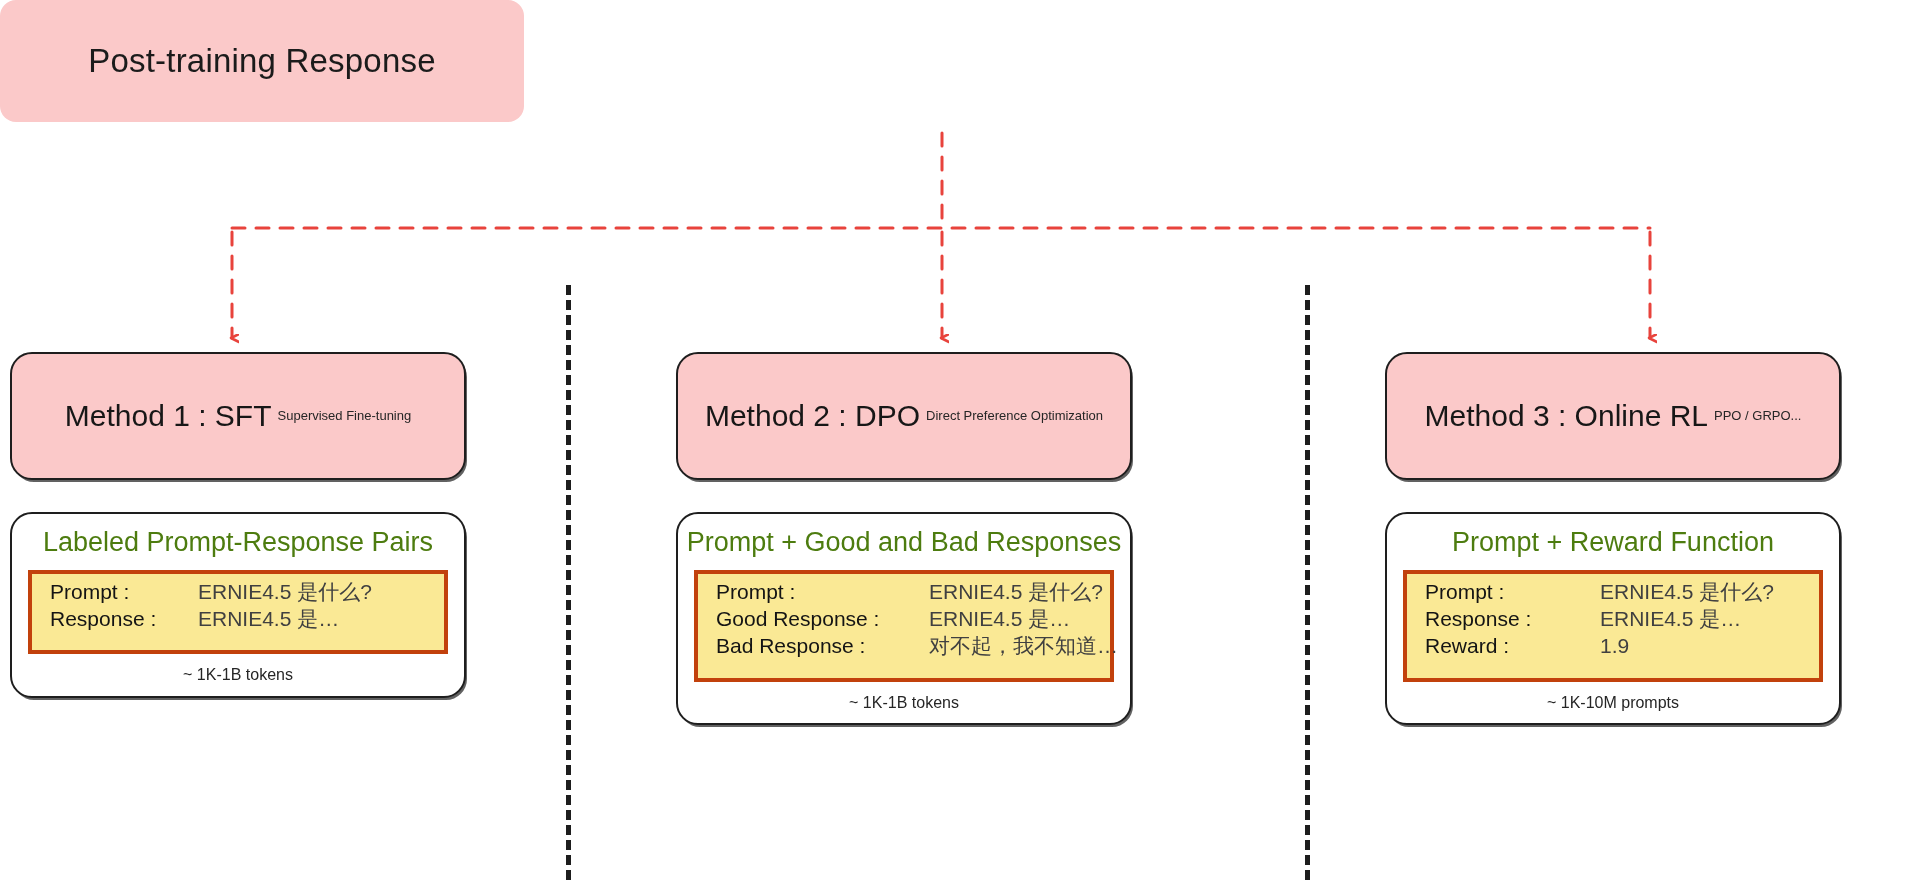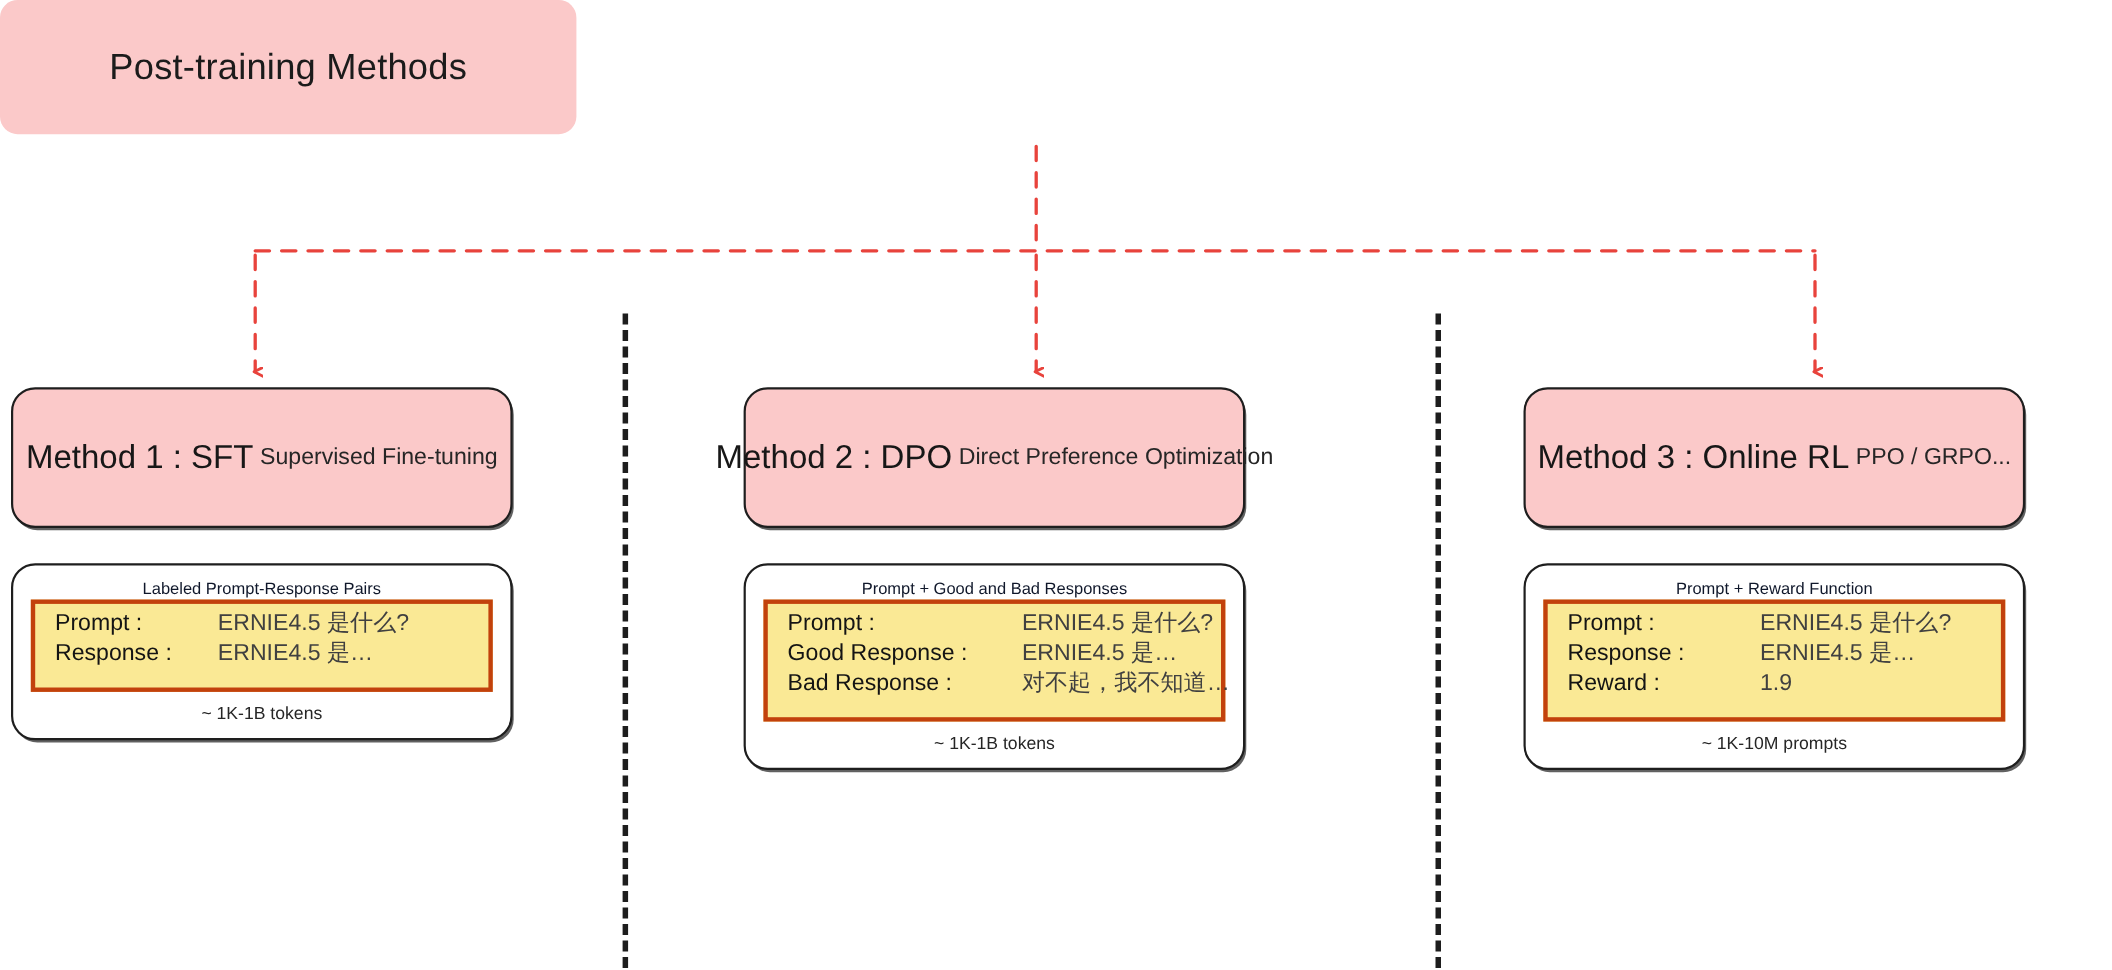--- a/index.html
+++ b/index.html
@@ -63,45 +63,45 @@
     justify-content: center;
     gap: 6px;
   }
   .method-title {
     font-size: 30px;
     color: #171717;
     white-space: nowrap;
     line-height: 1.05;
   }
   .method-sub {
-    font-size: 21px;
+    font-size: 13px;
     color: #262626;
     white-space: nowrap;
     line-height: 1.05;
   }
 
   
   .data-card {
     position: relative;
     margin-top: 32px;
     width: 100%;
     background: #ffffff;
     border: 2.5px solid #1e1e1e;
     border-radius: 22px;
     box-shadow: 2px 3px 0 -1px rgba(30,30,30,0.7);
     padding: 14px 16px 12px 16px;
     display: flex;
     flex-direction: column;
     align-items: center;
   }
   .card-heading {
-    font-size: 15px;
-    color: #0f172a;
-    white-space: nowrap;
-    margin-bottom: 0;
+    font-size: 27px;
+    color: #4d7c0f;
+    white-space: nowrap;
+    margin-bottom: 12px;
     line-height: 1.1;
   }
   .yellow-box {
     width: 100%;
     background: #fae995;
     border: 4px solid #c2410c;
     padding: 4px 18px 18px 18px;
   }
   .kv-row {
     display: flex;
@@ -154,21 +154,21 @@
     <path d="M 232 228 L 1650 228" fill="none" stroke="#e8433c" stroke-width="3" stroke-dasharray="13 11" stroke-linecap="round"></path>
 
     <path d="M 232 232 L 232 338" fill="none" stroke="#e8433c" stroke-width="3" stroke-dasharray="13 11" stroke-linecap="round" marker-end="url(#arrowhead)"></path>
 
     <path d="M 942 232 L 942 338" fill="none" stroke="#e8433c" stroke-width="3" stroke-dasharray="13 11" stroke-linecap="round" marker-end="url(#arrowhead)"></path>
 
     <path d="M 1650 232 L 1650 338" fill="none" stroke="#e8433c" stroke-width="3" stroke-dasharray="13 11" stroke-linecap="round" marker-end="url(#arrowhead)"></path>
   </svg>
 
   <div class="root-box">
-    <div class="root-title">Post-training Methods</div>
+    <div class="root-title">Post-training Response</div>
   </div>
 
   <div class="vsep vsep-1"></div>
   <div class="vsep vsep-2"></div>
 
   <div class="column col-1">
     <div class="method-head">
       <div class="method-title">Method 1 : SFT</div>
       <div class="method-sub">Supervised Fine-tuning</div>
     </div>

